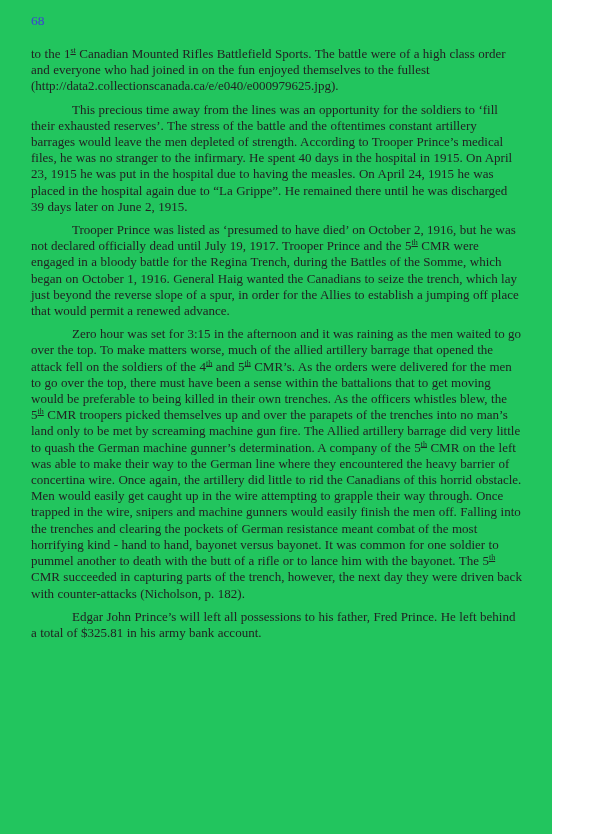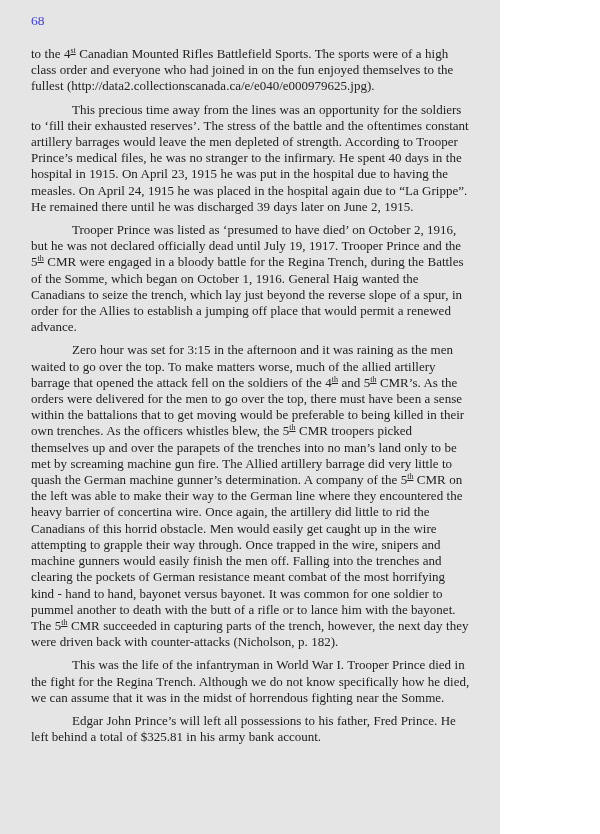--- a/index.html
+++ b/index.html
@@ -2,23 +2,23 @@
 <html><head>
 <meta charset="utf-8">
 <style>
   html, body {
     margin: 0;
     padding: 0;
     background: #ffffff;
   }
   .page {
     position: relative;
-    width: 500px;
+    width: 552px;
     height: 834px;
-    background: #e5e5e5;
+    background: #22c55e;
     overflow: hidden;
     font-family: "Liberation Serif", serif;
     color: #222222;
   }
   .page-number {
     padding: 12px 0 0 31px;
     font-size: 13.5px;
     line-height: 17px;
     color: #3f3fd6;
     margin-bottom: 17px;
@@ -44,20 +44,19 @@
   }
   .run-underline {
   }
 </style>
 </head>
 <body>
 
 <div class="page">
   <div class="page-number">68</div>
   <div class="content">
-    <p><span>to the 4</span><span class="run-sup">st</span><span> Canadian Mounted Rifles Battlefield Sports. The sports were of a high class order and everyone who had joined in on the fun enjoyed themselves to the fullest </span><span class="run-underline">(http://data2.collectionscanada.ca/e/e040/e000979625.jpg)</span><span>.</span></p>
+    <p><span>to the 1</span><span class="run-sup">st</span><span> Canadian Mounted Rifles Battlefield Sports. The battle were of a high class order and everyone who had joined in on the fun enjoyed themselves to the fullest </span><span class="run-underline">(http://data2.collectionscanada.ca/e/e040/e000979625.jpg)</span><span>.</span></p>
     <p class="indent"><span>This precious time away from the lines was an opportunity for the soldiers to ‘fill their exhausted reserves’. The stress of the battle and the oftentimes constant artillery barrages would leave the men depleted of strength. According to Trooper Prince’s medical files, he was no stranger to the infirmary. He spent 40 days in the hospital in 1915. On April 23, 1915 he was put in the hospital due to having the measles. On April 24, 1915 he was placed in the hospital again due to “La Grippe”. He remained there until he was discharged 39 days later on June 2, 1915.</span></p>
     <p class="indent"><span>Trooper Prince was listed as ‘presumed to have died’ on October 2, 1916, but he was not declared officially dead until July 19, 1917. Trooper Prince and the 5</span><span class="run-sup">th</span><span> CMR were engaged in a bloody battle for the Regina Trench, during the Battles of the Somme, which began on October 1, 1916. General Haig wanted the Canadians to seize the trench, which lay just beyond the reverse slope of a spur, in order for the Allies to establish a jumping off place that would permit a renewed advance.</span></p>
     <p class="indent"><span>Zero hour was set for 3:15 in the afternoon and it was raining as the men waited to go over the top. To make matters worse, much of the allied artillery barrage that opened the attack fell on the soldiers of the 4</span><span class="run-sup">th</span><span> and 5</span><span class="run-sup">th</span><span> CMR’s. As the orders were delivered for the men to go over the top, there must have been a sense within the battalions that to get moving would be preferable to being killed in their own trenches. As the officers whistles blew, the 5</span><span class="run-sup">th</span><span> CMR troopers picked themselves up and over the parapets of the trenches into no man’s land only to be met by screaming machine gun fire. The Allied artillery barrage did very little to quash the German machine gunner’s determination. A company of the 5</span><span class="run-sup">th</span><span> CMR on the left was able to make their way to the German line where they encountered the heavy barrier of concertina wire. Once again, the artillery did little to rid the Canadians of this horrid obstacle. Men would easily get caught up in the wire attempting to grapple their way through. Once trapped in the wire, snipers and machine gunners would easily finish the men off. Falling into the trenches and clearing the pockets of German resistance meant combat of the most horrifying kind - hand to hand, bayonet versus bayonet. It was common for one soldier to pummel another to death with the butt of a rifle or to lance him with the bayonet. The 5</span><span class="run-sup">th</span><span> CMR succeeded in capturing parts of the trench, however, the next day they were driven back with counter-attacks (Nicholson, p. 182).</span></p>
-    <p class="indent"><span>This was the life of the infantryman in World War I. Trooper Prince died in the fight for the Regina Trench. Although we do not know specifically how he died, we can assume that it was in the midst of horrendous fighting near the Somme.</span></p>
     <p class="indent"><span>Edgar John Prince’s will left all possessions to his father, Fred Prince. He left behind a total of $325.81 in his army bank account.</span></p>
   </div>
 </div>
 
 </body></html>

